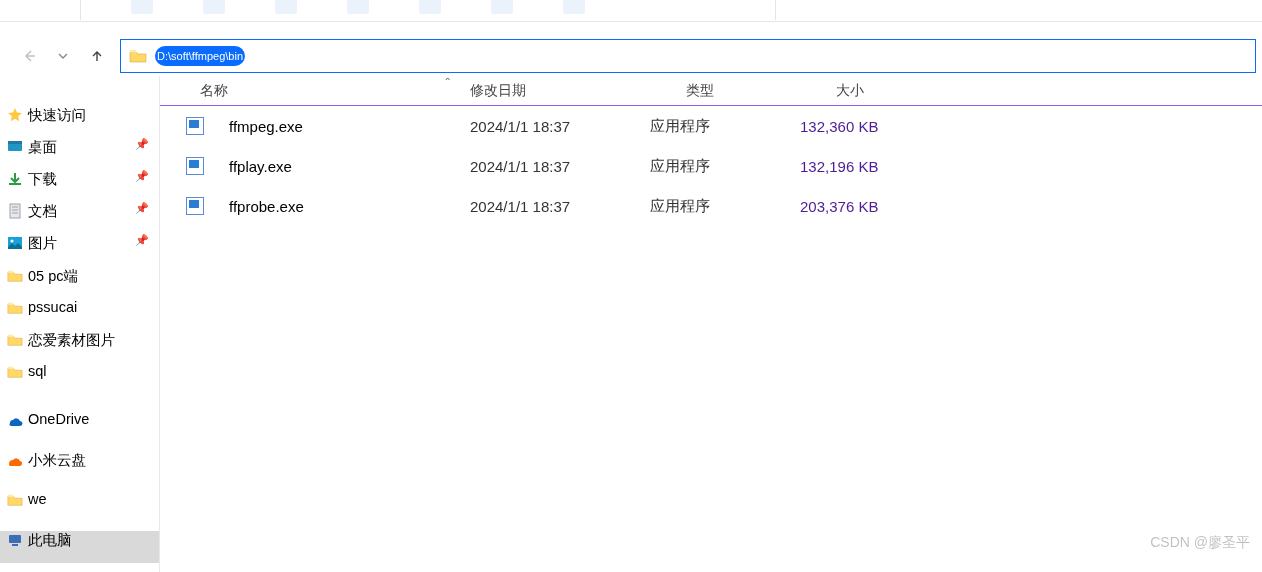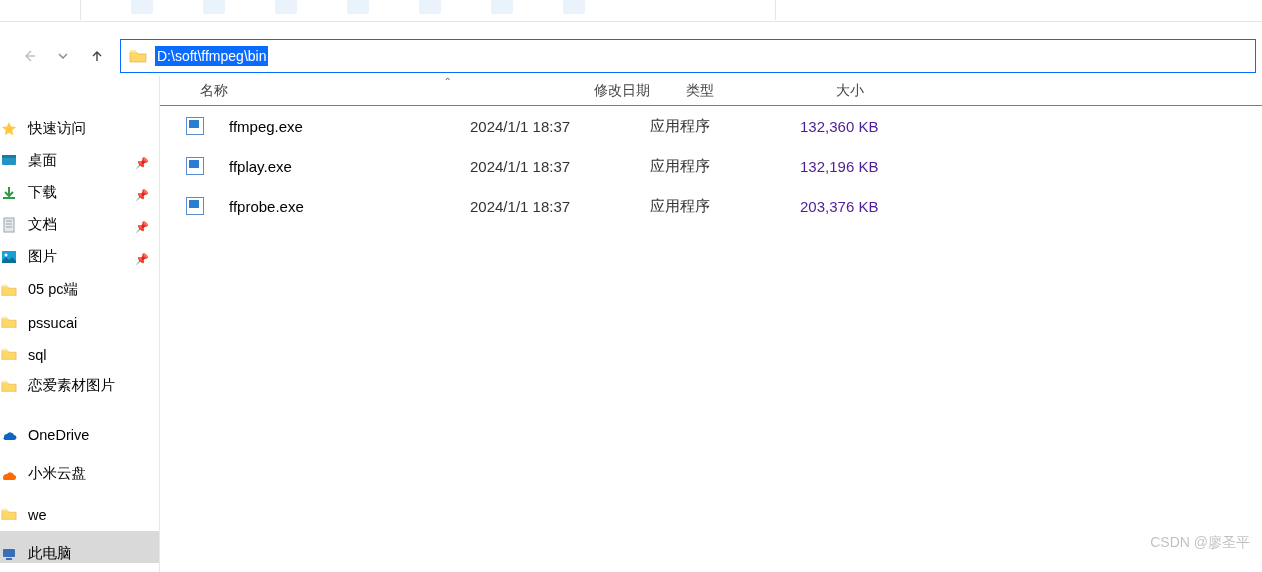--- a/index.html
+++ b/index.html
@@ -8,35 +8,35 @@
   .ribbon { height: 22px; border-bottom: 1px solid #e5e5e5; display: flex; align-items: flex-start; padding-left: 85px; gap: 50px; }
   .ribbon .sep { width: 1px; height: 20px; background: #e5e5e5; margin: 0; }
   .ribbon .icon-ghost { width: 22px; height: 14px; background: #eaf3fb; border-radius: 2px; }
 
   .nav-row { display: flex; align-items: center; height: 40px; margin-top: 14px; padding: 0 6px 0 18px; gap: 12px; }
   .nav-btn { width: 22px; height: 22px; display: flex; align-items: center; justify-content: center; color: #888; }
   .nav-btn.enabled { color: #333; }
   .nav-btn svg { width: 16px; height: 16px; }
   .address-bar { flex: 1; height: 34px; border: 1px solid #0a6cff; display: flex; align-items: center; padding: 0 8px; gap: 8px; }
   .address-bar .folder-ico { width: 18px; height: 14px; }
-  .address-bar .path { background: #0a6cff; color: #fff; padding: 0 2px; font-size: 14px; line-height: 20px; }
+  .address-bar .path { background: #0a6cff; color: #fff; padding: 0 2px; font-size: 11px; line-height: 20px; border-radius: 10px; }
 
   .body-area { display: flex; height: calc(100% - 76px); }
 
   .sidebar { width: 160px; border-right: 1px solid #e8e8e8; padding-top: 30px; overflow: hidden; }
-  .side-item { display: flex; align-items: flex-end; height: 32px; gap: 10px; font-size: 14.5px; color: #000; position: relative; }
+  .side-item { display: flex; align-items: flex-start; height: 32px; padding-left: 6px; gap: 4px; font-size: 14.5px; color: #000; position: relative; }
   .side-item.selected { background: #d9d9d9; }
   .side-item .pin { position: absolute; right: 10px; font-size: 11px; color: #7a7a7a; }
   .side-item .ico { width: 18px; height: 18px; display: flex; align-items: center; justify-content: center; }
 
   .main { flex: 1; overflow: auto; }
   .columns { display: flex; height: 30px; align-items: center; border-bottom: 1px solid #8b5cf6; color: #444; font-size: 14px; }
   .col-name { width: 310px; padding-left: 40px; position: relative; }
   .col-name .sort { position: absolute; right: 18px; top: -6px; font-size: 10px; color: #666; }
-  .col-date { width: 180px; text-align: right; }
+  .col-date { width: 180px; }
   .col-type { width: 150px; margin-left: 36px; }
   .col-size { width: 150px; }
 
   .row { display: flex; height: 40px; align-items: center; font-size: 15px; }
   .row .c-name { width: 310px; padding-left: 26px; display: flex; align-items: center; gap: 25px; }
   .row .c-date { width: 180px; color: #333; }
   .row .c-type { width: 150px; color: #333; }
   .row .c-size { width: 150px; color: #4c1d95; }
 
   .exe-ico { width: 18px; height: 18px; border: 1px solid #5a8bd6; background: #fff; position: relative; }
@@ -163,30 +163,30 @@
         </span>
         <span>pssucai</span>
       </div>
       <div class="side-item">
         <span class="ico">
           <svg width="16" height="14" viewBox="0 0 18 14">
             <path d="M1 3h6l2 2h8v8H1z" fill="#ffd868" stroke="#d9a93b" stroke-width="0.6"></path>
             <rect x="1" y="1" width="6" height="2.5" fill="#ffe9a8"></rect>
           </svg>
         </span>
+        <span>恋爱素材图片</span>
+      </div>
+      <div class="side-item">
+        <span class="ico">
+          <svg width="16" height="14" viewBox="0 0 18 14">
+            <path d="M1 3h6l2 2h8v8H1z" fill="#ffd868" stroke="#d9a93b" stroke-width="0.6"></path>
+            <rect x="1" y="1" width="6" height="2.5" fill="#ffe9a8"></rect>
+          </svg>
+        </span>
         <span>sql</span>
-      </div>
-      <div class="side-item">
-        <span class="ico">
-          <svg width="16" height="14" viewBox="0 0 18 14">
-            <path d="M1 3h6l2 2h8v8H1z" fill="#ffd868" stroke="#d9a93b" stroke-width="0.6"></path>
-            <rect x="1" y="1" width="6" height="2.5" fill="#ffe9a8"></rect>
-          </svg>
-        </span>
-        <span>恋爱素材图片</span>
       </div>
       <div style="height: 8px;"></div>
       <div style="height: 8px;"></div>
       <div class="side-item">
         <span class="ico">
           <svg width="16" height="16" viewBox="0 0 16 16">
             <path d="M3 11a3 3 0 013-3 4 4 0 017 1 2.5 2.5 0 010 5H4a2 2 0 01-1-3z" fill="#0a66c2"></path>
           </svg>
         </span>
         <span>OneDrive</span>

